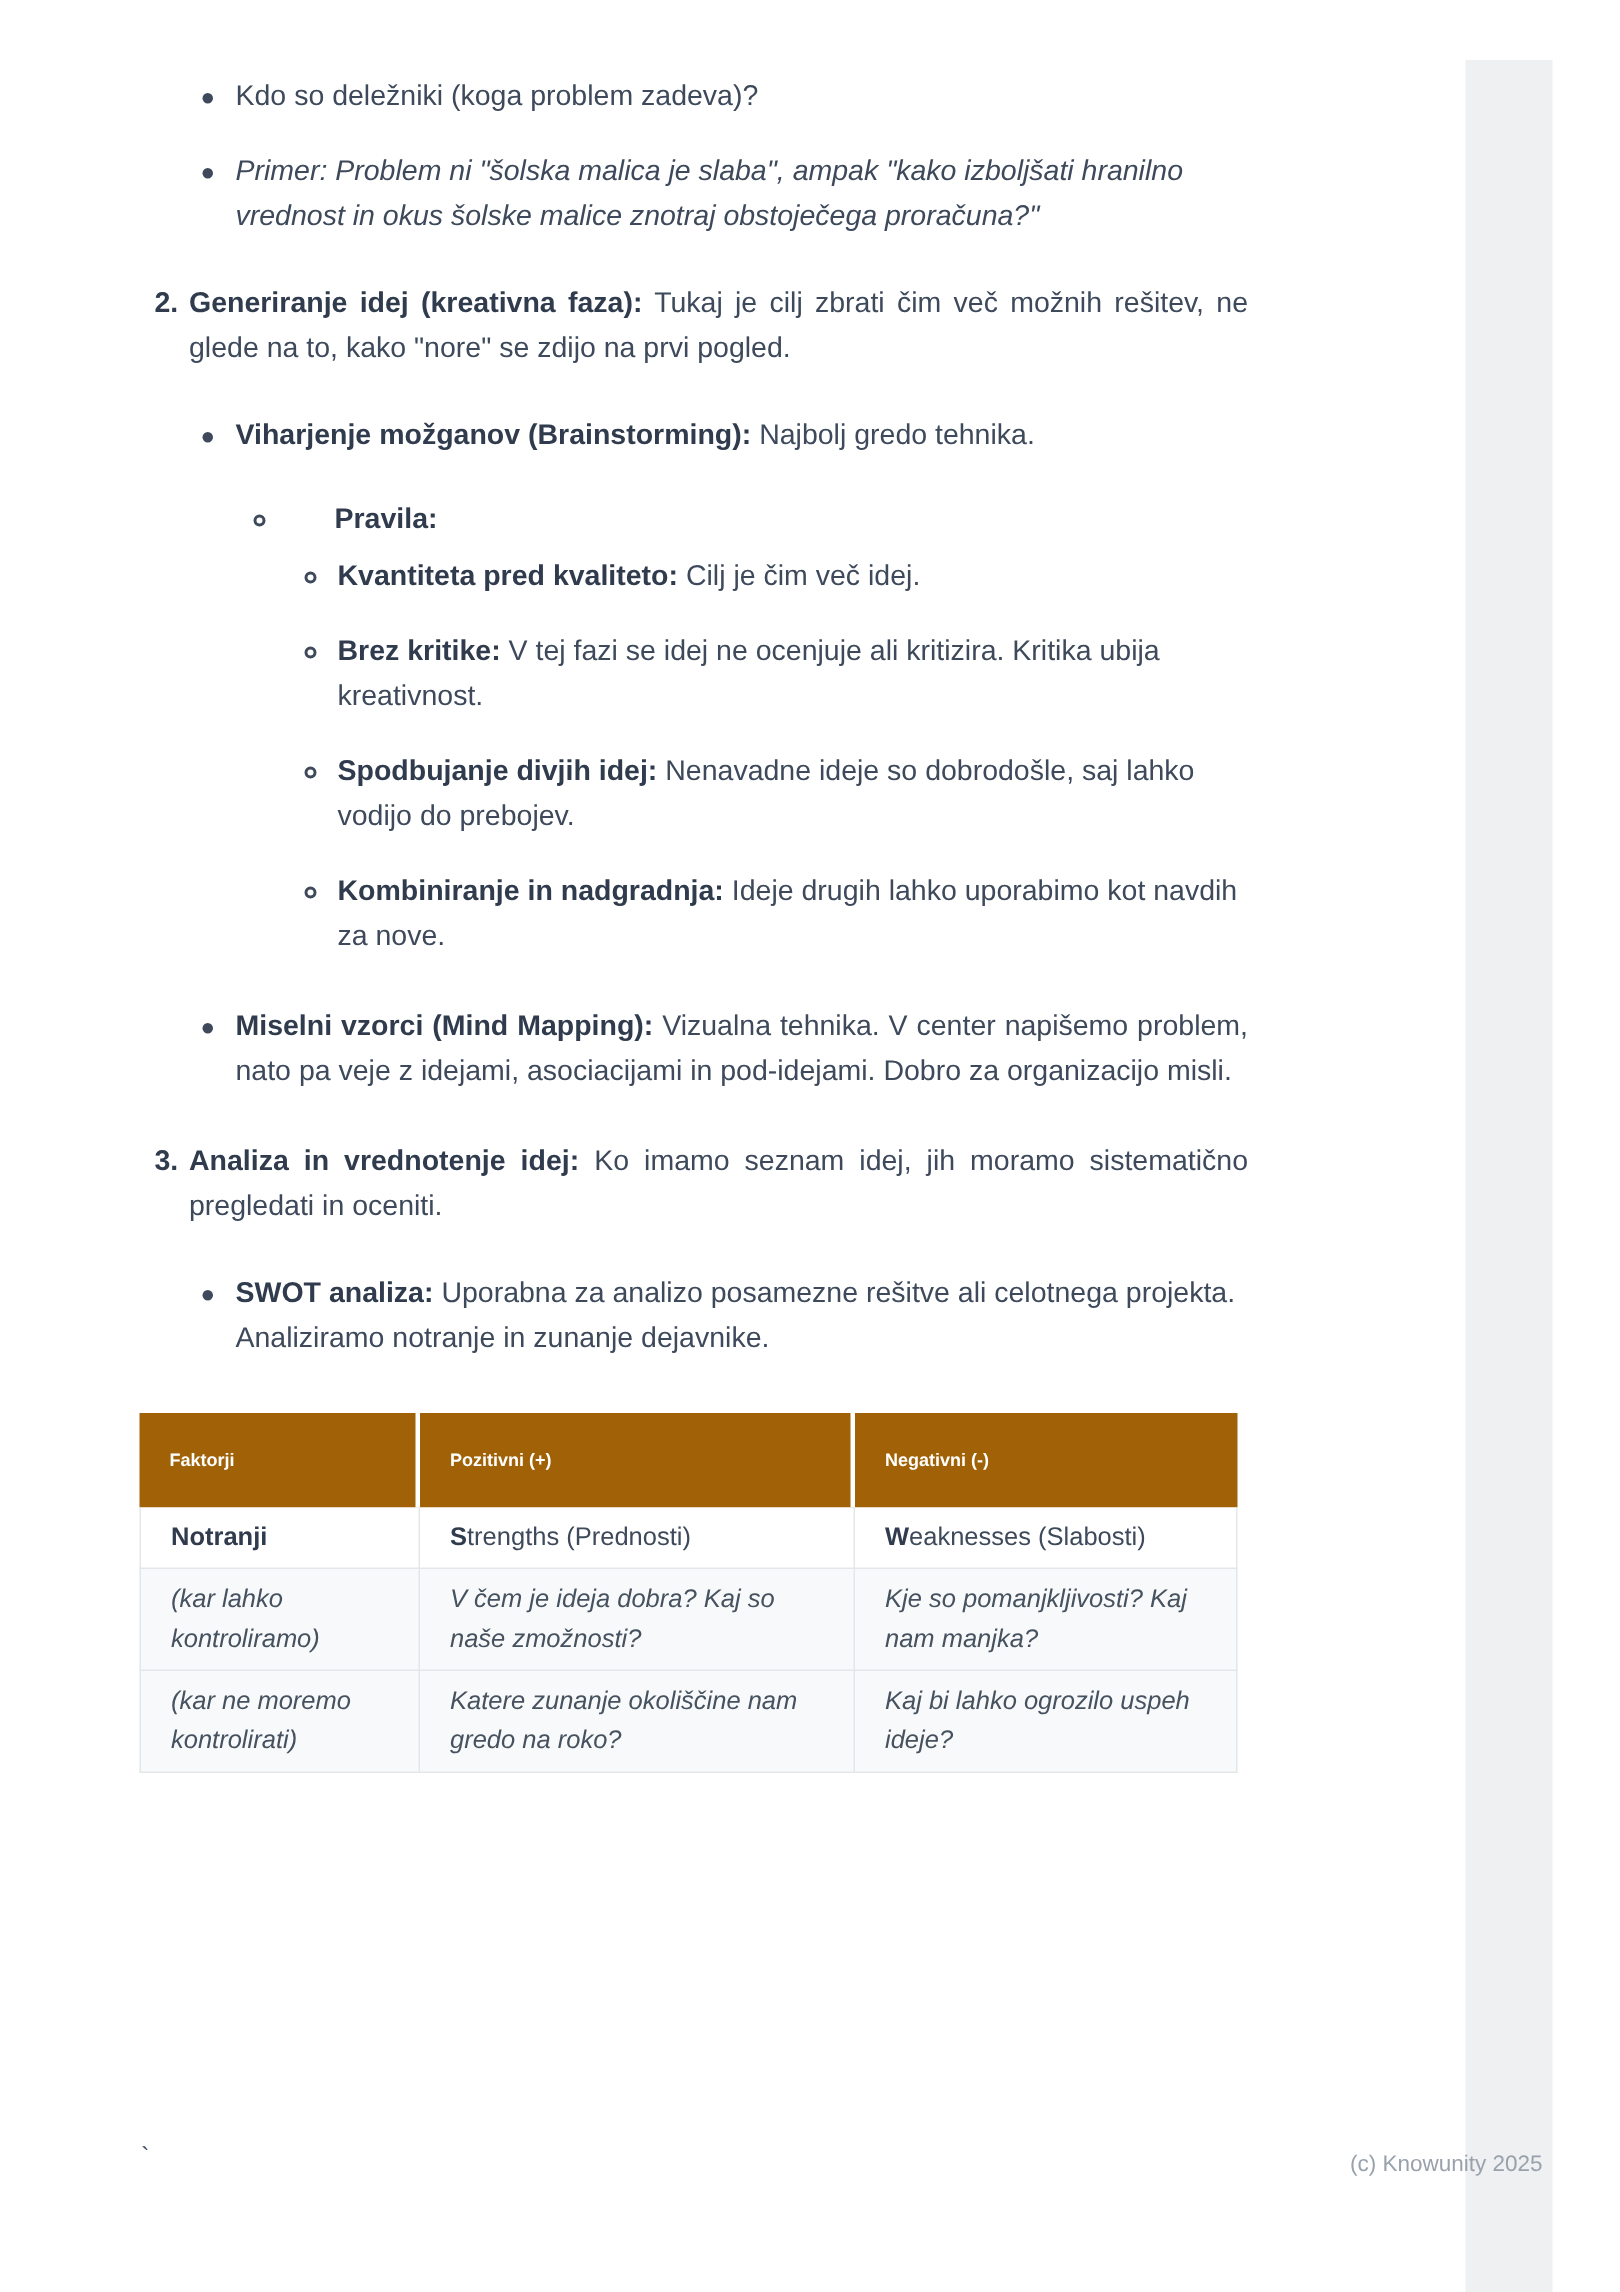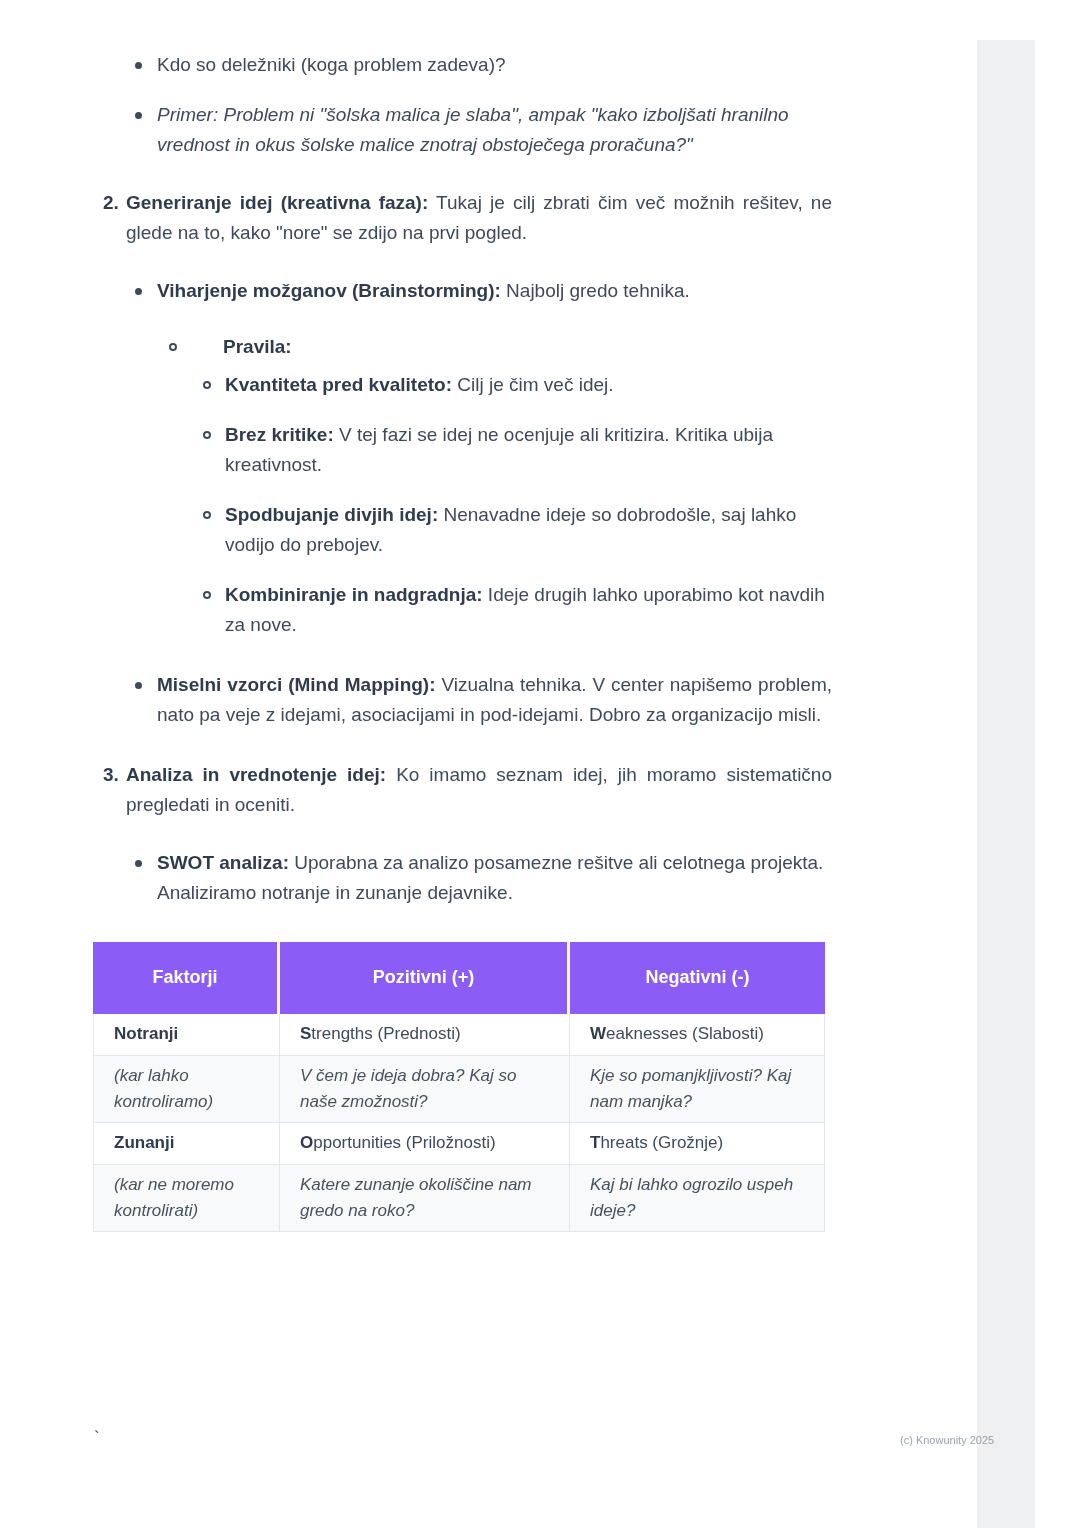--- a/index.html
+++ b/index.html
@@ -48,44 +48,44 @@
 
   .sec-gap { margin-bottom:28px; }
 
   table.swot {
     margin-top:34px; margin-left:-10px;
     width:732px;
     border-collapse:separate; border-spacing:0;
     font-size:17px; line-height:1.55;
   }
   .swot th {
-    background:#8b5cf6; color:#ffffff;
-    font-weight:700; text-align:center;
-    font-size:18px;
+    background:#a16207; color:#ffffff;
+    font-weight:700; text-align:left;
+    font-size:12px;
     padding:22px 20px;
     border-right:3px solid #ffffff;
   }
   .swot th:last-child { border-right:none; }
   .swot td {
     padding:7px 20px;
     vertical-align:top;
     border-bottom:1px solid #e3e7ea;
     border-right:1px solid #e3e7ea;
     background:#ffffff;
   }
   .swot td:first-child { border-left:1px solid #e3e7ea; }
   .swot tr.alt td {
     background:#f8f9fa;
     font-style:italic;
     color:#46525f;
   }
 
   .footer-credit {
     position:absolute; left:900px; top:1434px;
-    font-size:11px; color:#99a2ac; z-index:5;
+    font-size:15px; color:#99a2ac; z-index:5;
   }
   .stray-char {
     position:absolute; left:94px; top:1428px;
     font-size:17px; color:#3e4a5b;
   }
 </style>
 </head>
 <body>
 
 <div class="page">
@@ -220,25 +220,20 @@
         <tr>
           <td><strong>Notranji</strong></td>
           <td><strong>S</strong><span>trengths (Prednosti)</span></td>
           <td><strong>W</strong><span>eaknesses (Slabosti)</span></td>
         </tr>
         <tr class="alt">
           <td>(kar lahko kontroliramo)</td>
           <td>V čem je ideja dobra? Kaj so naše zmožnosti?</td>
           <td>Kje so pomanjkljivosti? Kaj nam manjka?</td>
         </tr>
-        <tr>
-          <td><strong>Zunanji</strong></td>
-          <td><strong>O</strong><span>pportunities (Priložnosti)</span></td>
-          <td><strong>T</strong><span>hreats (Grožnje)</span></td>
-        </tr>
         <tr class="alt">
           <td>(kar ne moremo kontrolirati)</td>
           <td>Katere zunanje okoliščine nam gredo na roko?</td>
           <td>Kaj bi lahko ogrozilo uspeh ideje?</td>
         </tr>
       </tbody>
     </table>
 
   </div>
 

